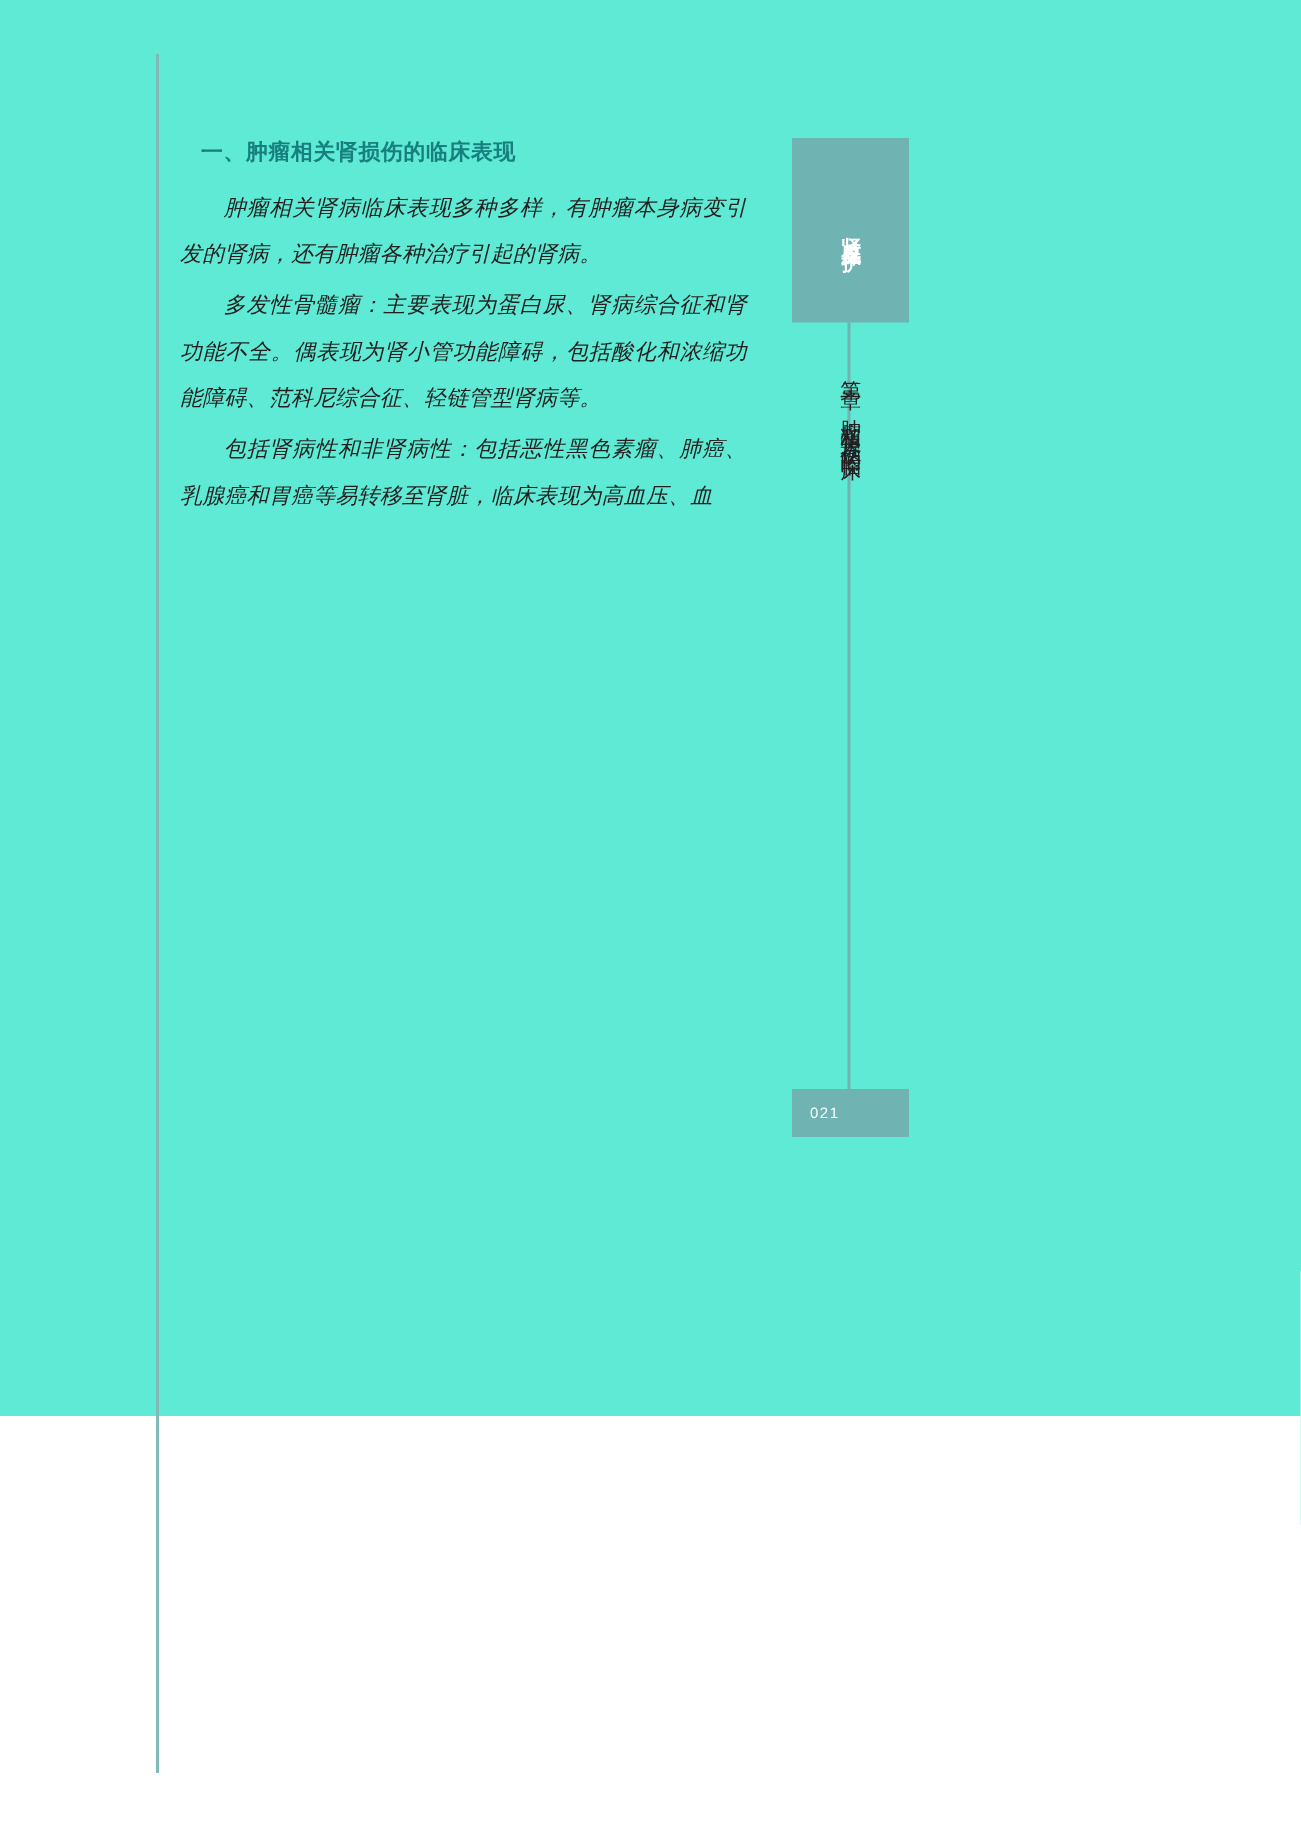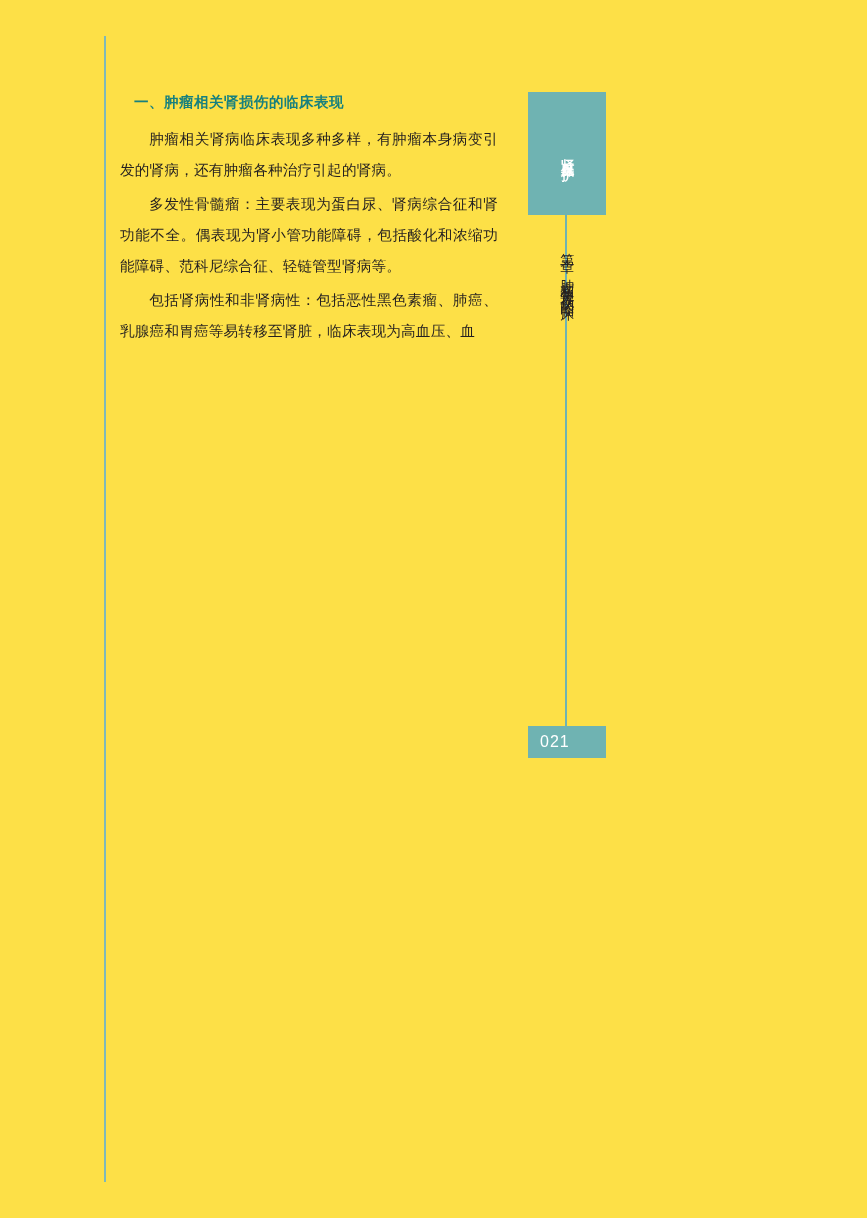--- a/index.html
+++ b/index.html
@@ -13,22 +13,22 @@
     font-family: "Liberation Serif", serif;
     color: #231f20;
     position: relative;
     overflow: hidden;
   }
   .page {
     position: absolute;
     left: 0;
     top: 0;
     width: 867px;
-    height: 1218px;
-    background: #fde047;
+    height: 944px;
+    background: #5eead4;
   }
 
   
   .left-rule {
     position: absolute;
     left: 104px;
     top: 36px;
     width: 2px;
     height: 1146px;
     background: #7fb9b8;
@@ -63,20 +63,21 @@
   }
 
   p.body-text {
     margin: 0 0 3px 0;
     font-size: 14.6px;
     line-height: 31px;
     text-align: justify;
     text-indent: 2em;
     letter-spacing: 0.2px;
     color: #231f20;
+    font-style: italic;
   }
 
   
   .side-tab {
     position: absolute;
     left: 528px;
     top: 92px;
     width: 78px;
     background: #ffffff;
   }
@@ -128,21 +129,21 @@
   
   .folio {
     position: absolute;
     left: 528px;
     top: 726px;
     width: 78px;
     height: 32px;
     background: #6fb3b2;
     color: #ffffff;
     font-family: "Liberation Sans", sans-serif;
-    font-size: 16px;
+    font-size: 10px;
     letter-spacing: 1px;
     display: flex;
     align-items: center;
     justify-content: flex-start;
     padding-left: 12px;
     box-sizing: border-box;
   }
 </style>
 </head>
 <body>

